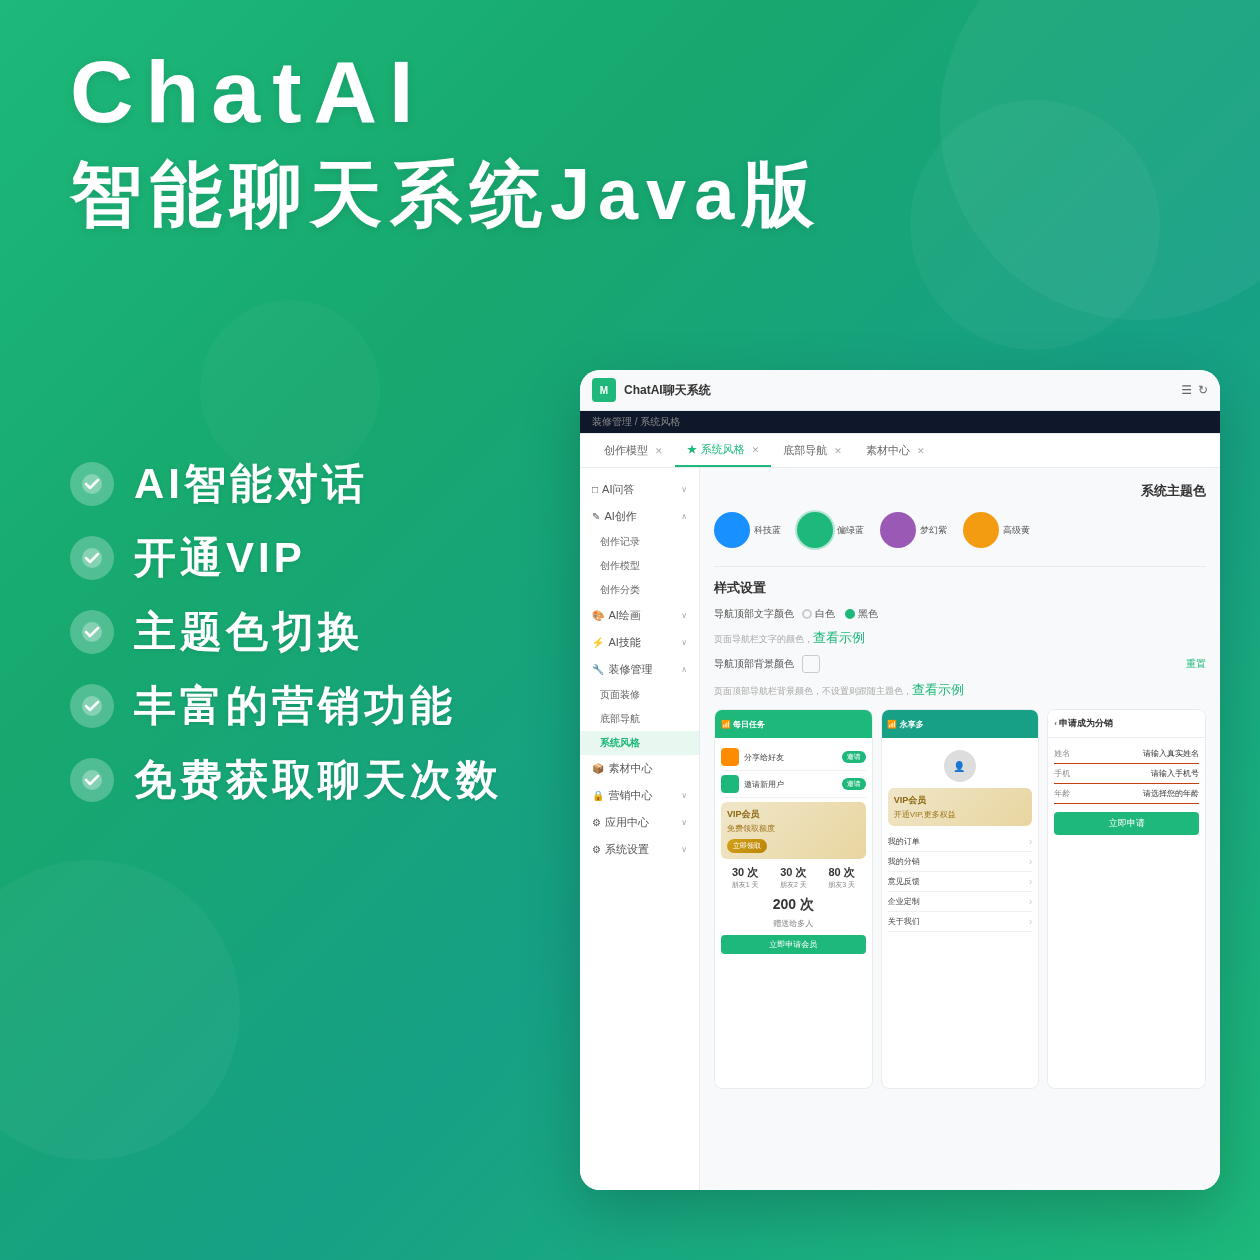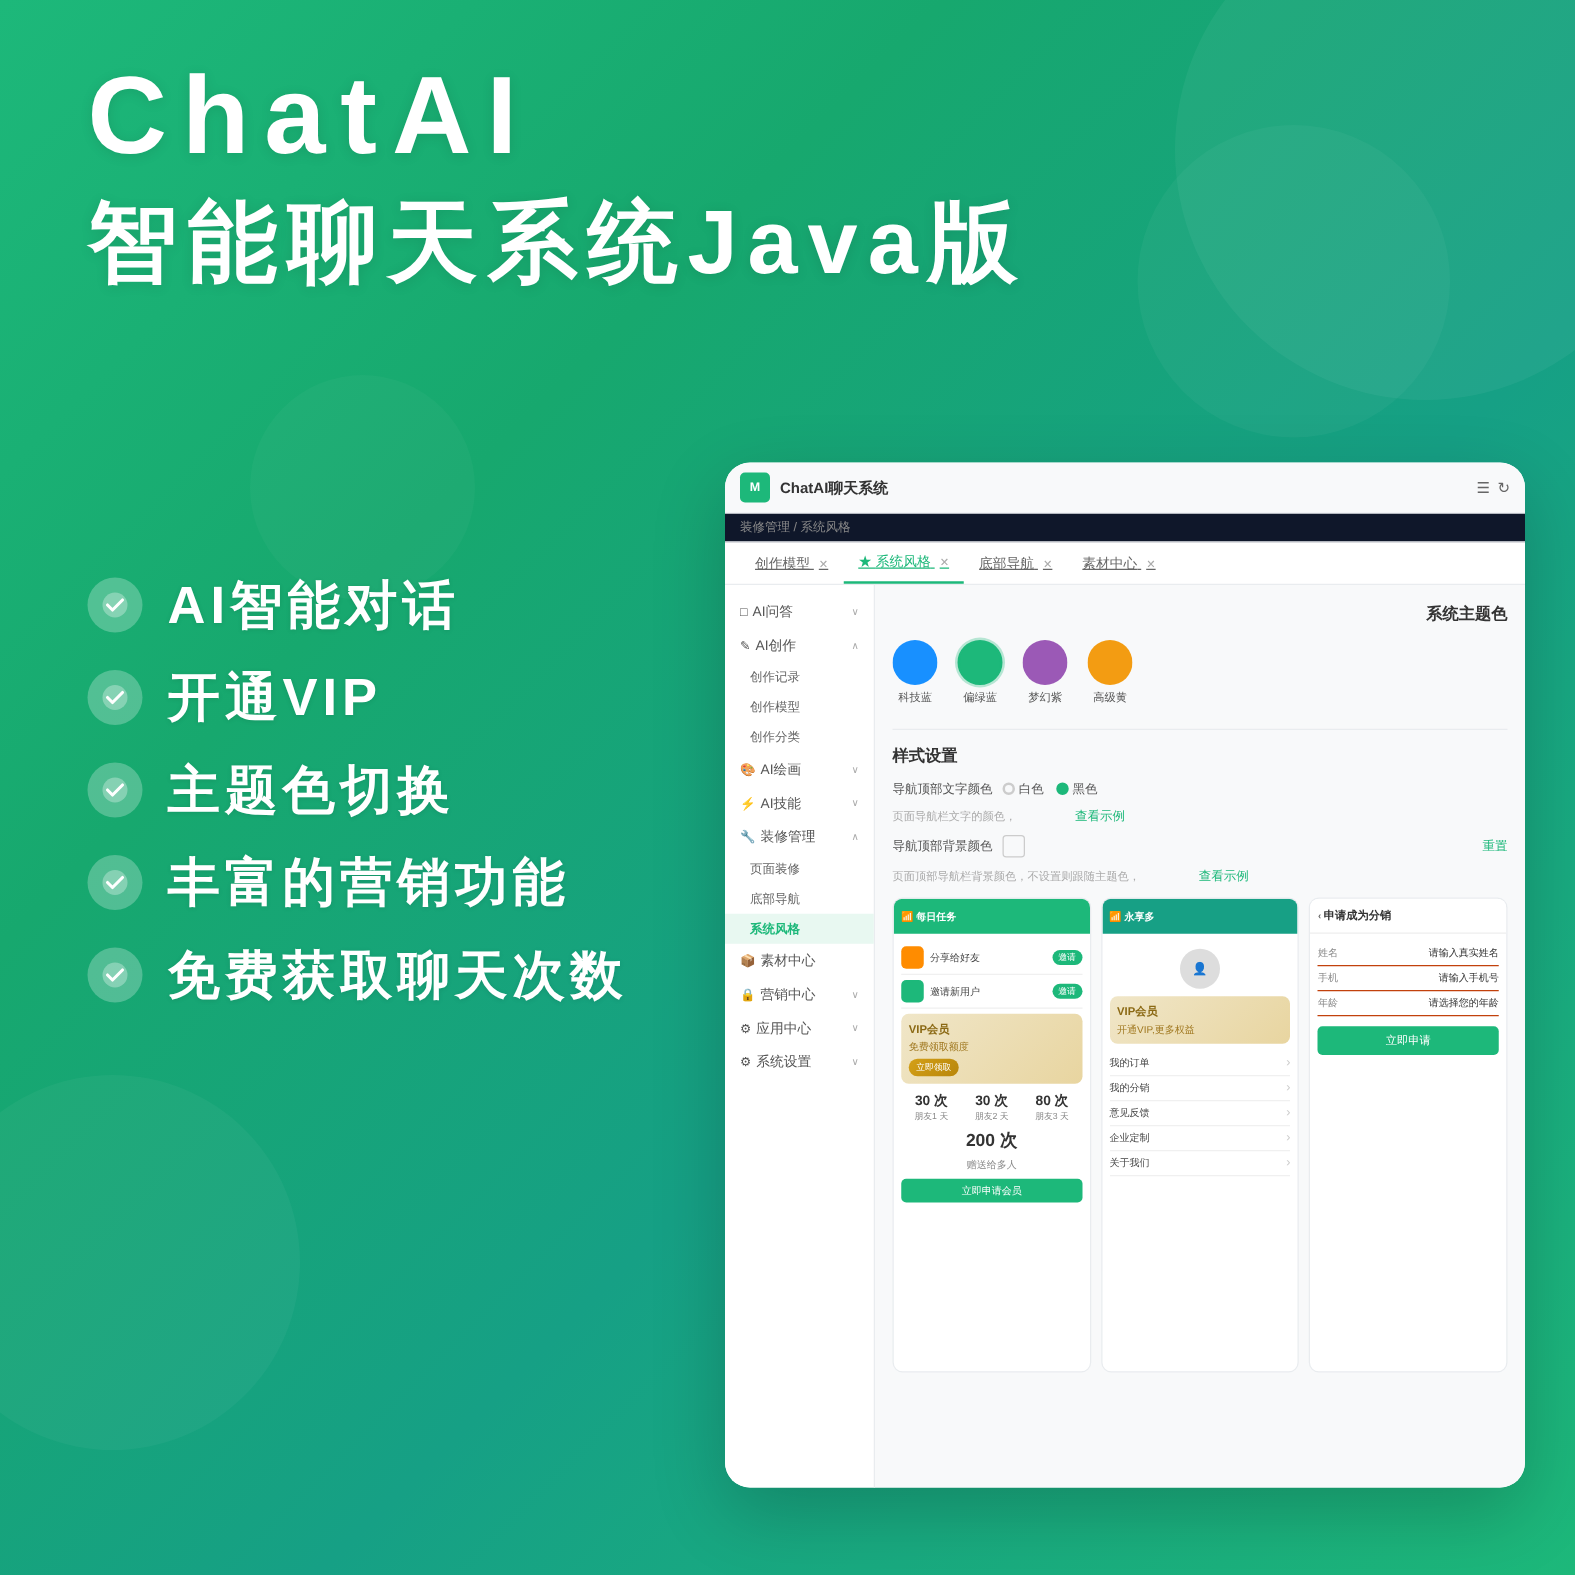--- a/index.html
+++ b/index.html
@@ -182,21 +182,20 @@
       gap: 0;
     }
 
     .tab-item {
       padding: 8px 12px;
       font-size: 11px;
       color: #666;
       cursor: pointer;
       position: relative;
       white-space: nowrap;
-      text-decoration: underline;
     }
 
     .tab-item.active {
       color: #1db87a;
       border-bottom: 2px solid #1db87a;
     }
 
     .tab-close {
       margin-left: 4px;
       color: #aaa;
@@ -263,21 +262,21 @@
 
     
     .theme-colors {
       display: flex;
       gap: 16px;
       margin-bottom: 18px;
     }
 
     .theme-color-item {
       display: flex;
-      flex-direction: column;
+      flex-direction: row;
       align-items: center;
       gap: 4px;
     }
 
     .theme-color-circle {
       width: 36px;
       height: 36px;
       border-radius: 50%;
       border: 2px solid transparent;
     }
@@ -361,22 +360,21 @@
     }
 
     .hint-text {
       font-size: 9px;
       color: #aaa;
       margin-top: 2px;
     }
 
     .example-link {
       color: #1db87a;
-      font-size: 10px;
-      margin-left: 47px;
+      font-size: 13px;
     }
 
     
     .phones-row {
       display: flex;
       gap: 8px;
       margin-top: 10px;
     }
 
     .phone-preview {

